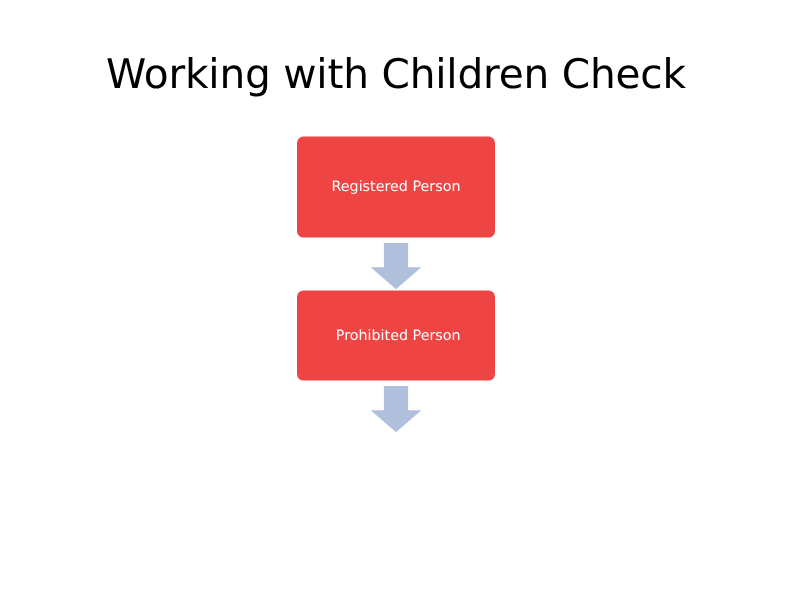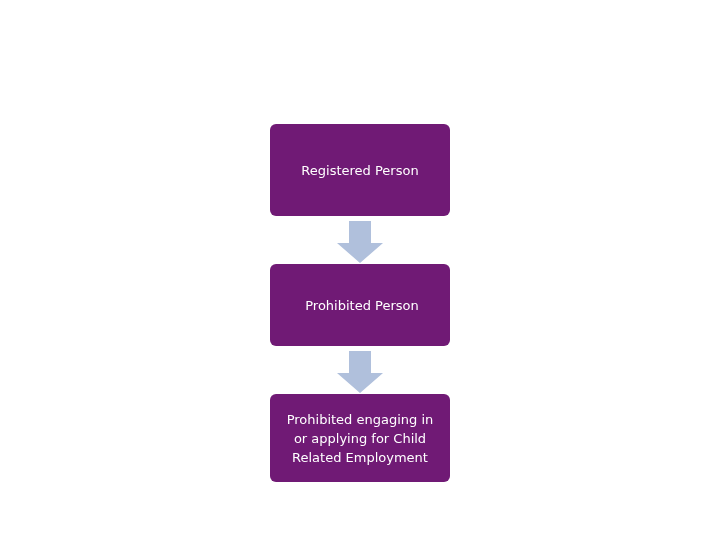--- a/index.html
+++ b/index.html
@@ -45,21 +45,21 @@
     top: 124px;
     width: 180px;
     height: 358px;
   }
 
   
   .flow-box {
     position: absolute;
     left: 0;
     width: 180px;
-    background: #701a75;
+    background: #ef4444;
     border-radius: 6px;
     box-sizing: border-box;
     display: flex;
     align-items: center;
     justify-content: center;
     text-align: center;
     color: #FFFFFF;
     font-family: "DejaVu Sans", sans-serif;
     font-size: 13px;
     line-height: 19px;
@@ -90,20 +90,21 @@
     display: block;
     width: 46px;
     height: 42px;
   }
 </style>
 </head>
 <body>
 
 <div id="slide">
 
+  <div id="slide-title">Working with Children Check</div>
 
   <div id="flow">
 
     <div class="flow-box" id="box-1">
       <span class="box-label">Registered Person</span>
     </div>
 
     <div class="flow-arrow" id="arrow-1">
       <svg viewBox="0 0 46 42" xmlns="http://www.w3.org/2000/svg" aria-hidden="true">
         <polygon points="12,0 34,0 34,22 46,22 23,42 0,22 12,22" fill="#B0C0DC"></polygon>
@@ -113,20 +114,15 @@
     <div class="flow-box" id="box-2">
       <span class="box-label">Prohibited Person</span>
     </div>
 
     <div class="flow-arrow" id="arrow-2">
       <svg viewBox="0 0 46 42" xmlns="http://www.w3.org/2000/svg" aria-hidden="true">
         <polygon points="12,0 34,0 34,22 46,22 23,42 0,22 12,22" fill="#B0C0DC"></polygon>
       </svg>
     </div>
 
-    <div class="flow-box" id="box-3">
-      <span class="box-label">Prohibited engaging in
-or applying for Child
-Related Employment</span>
-    </div>
 
   </div>
 </div>
 
 </body></html>

